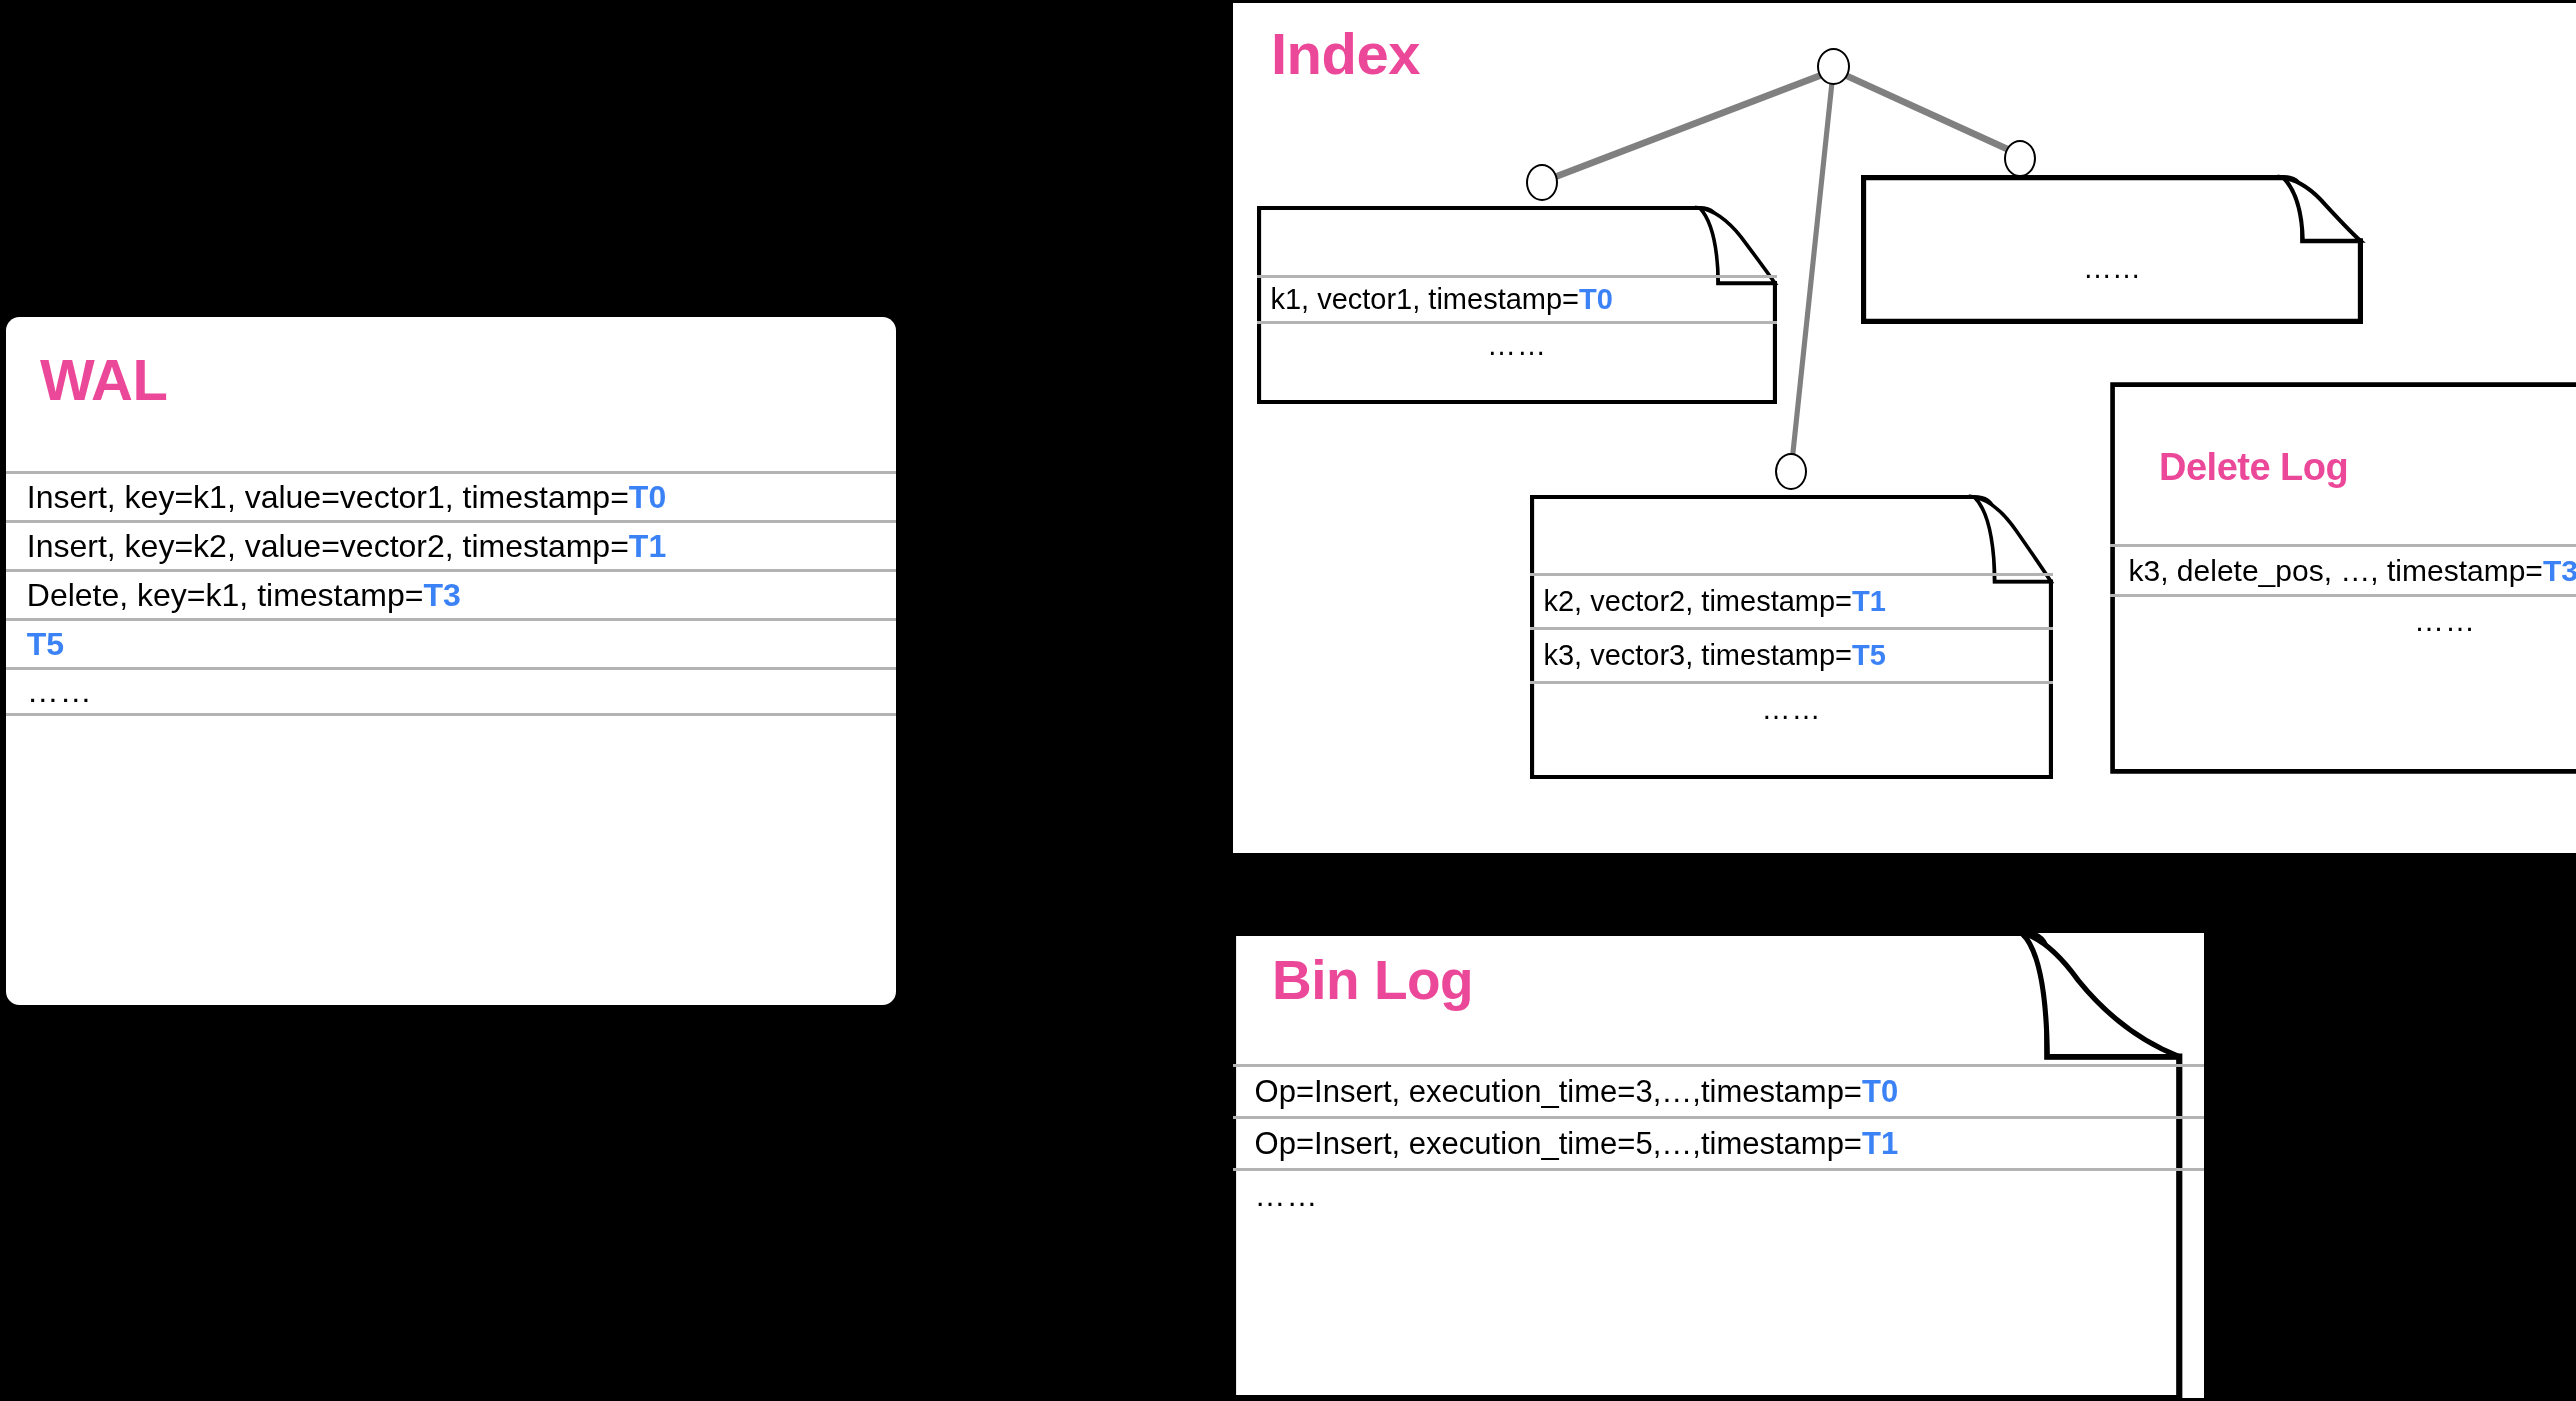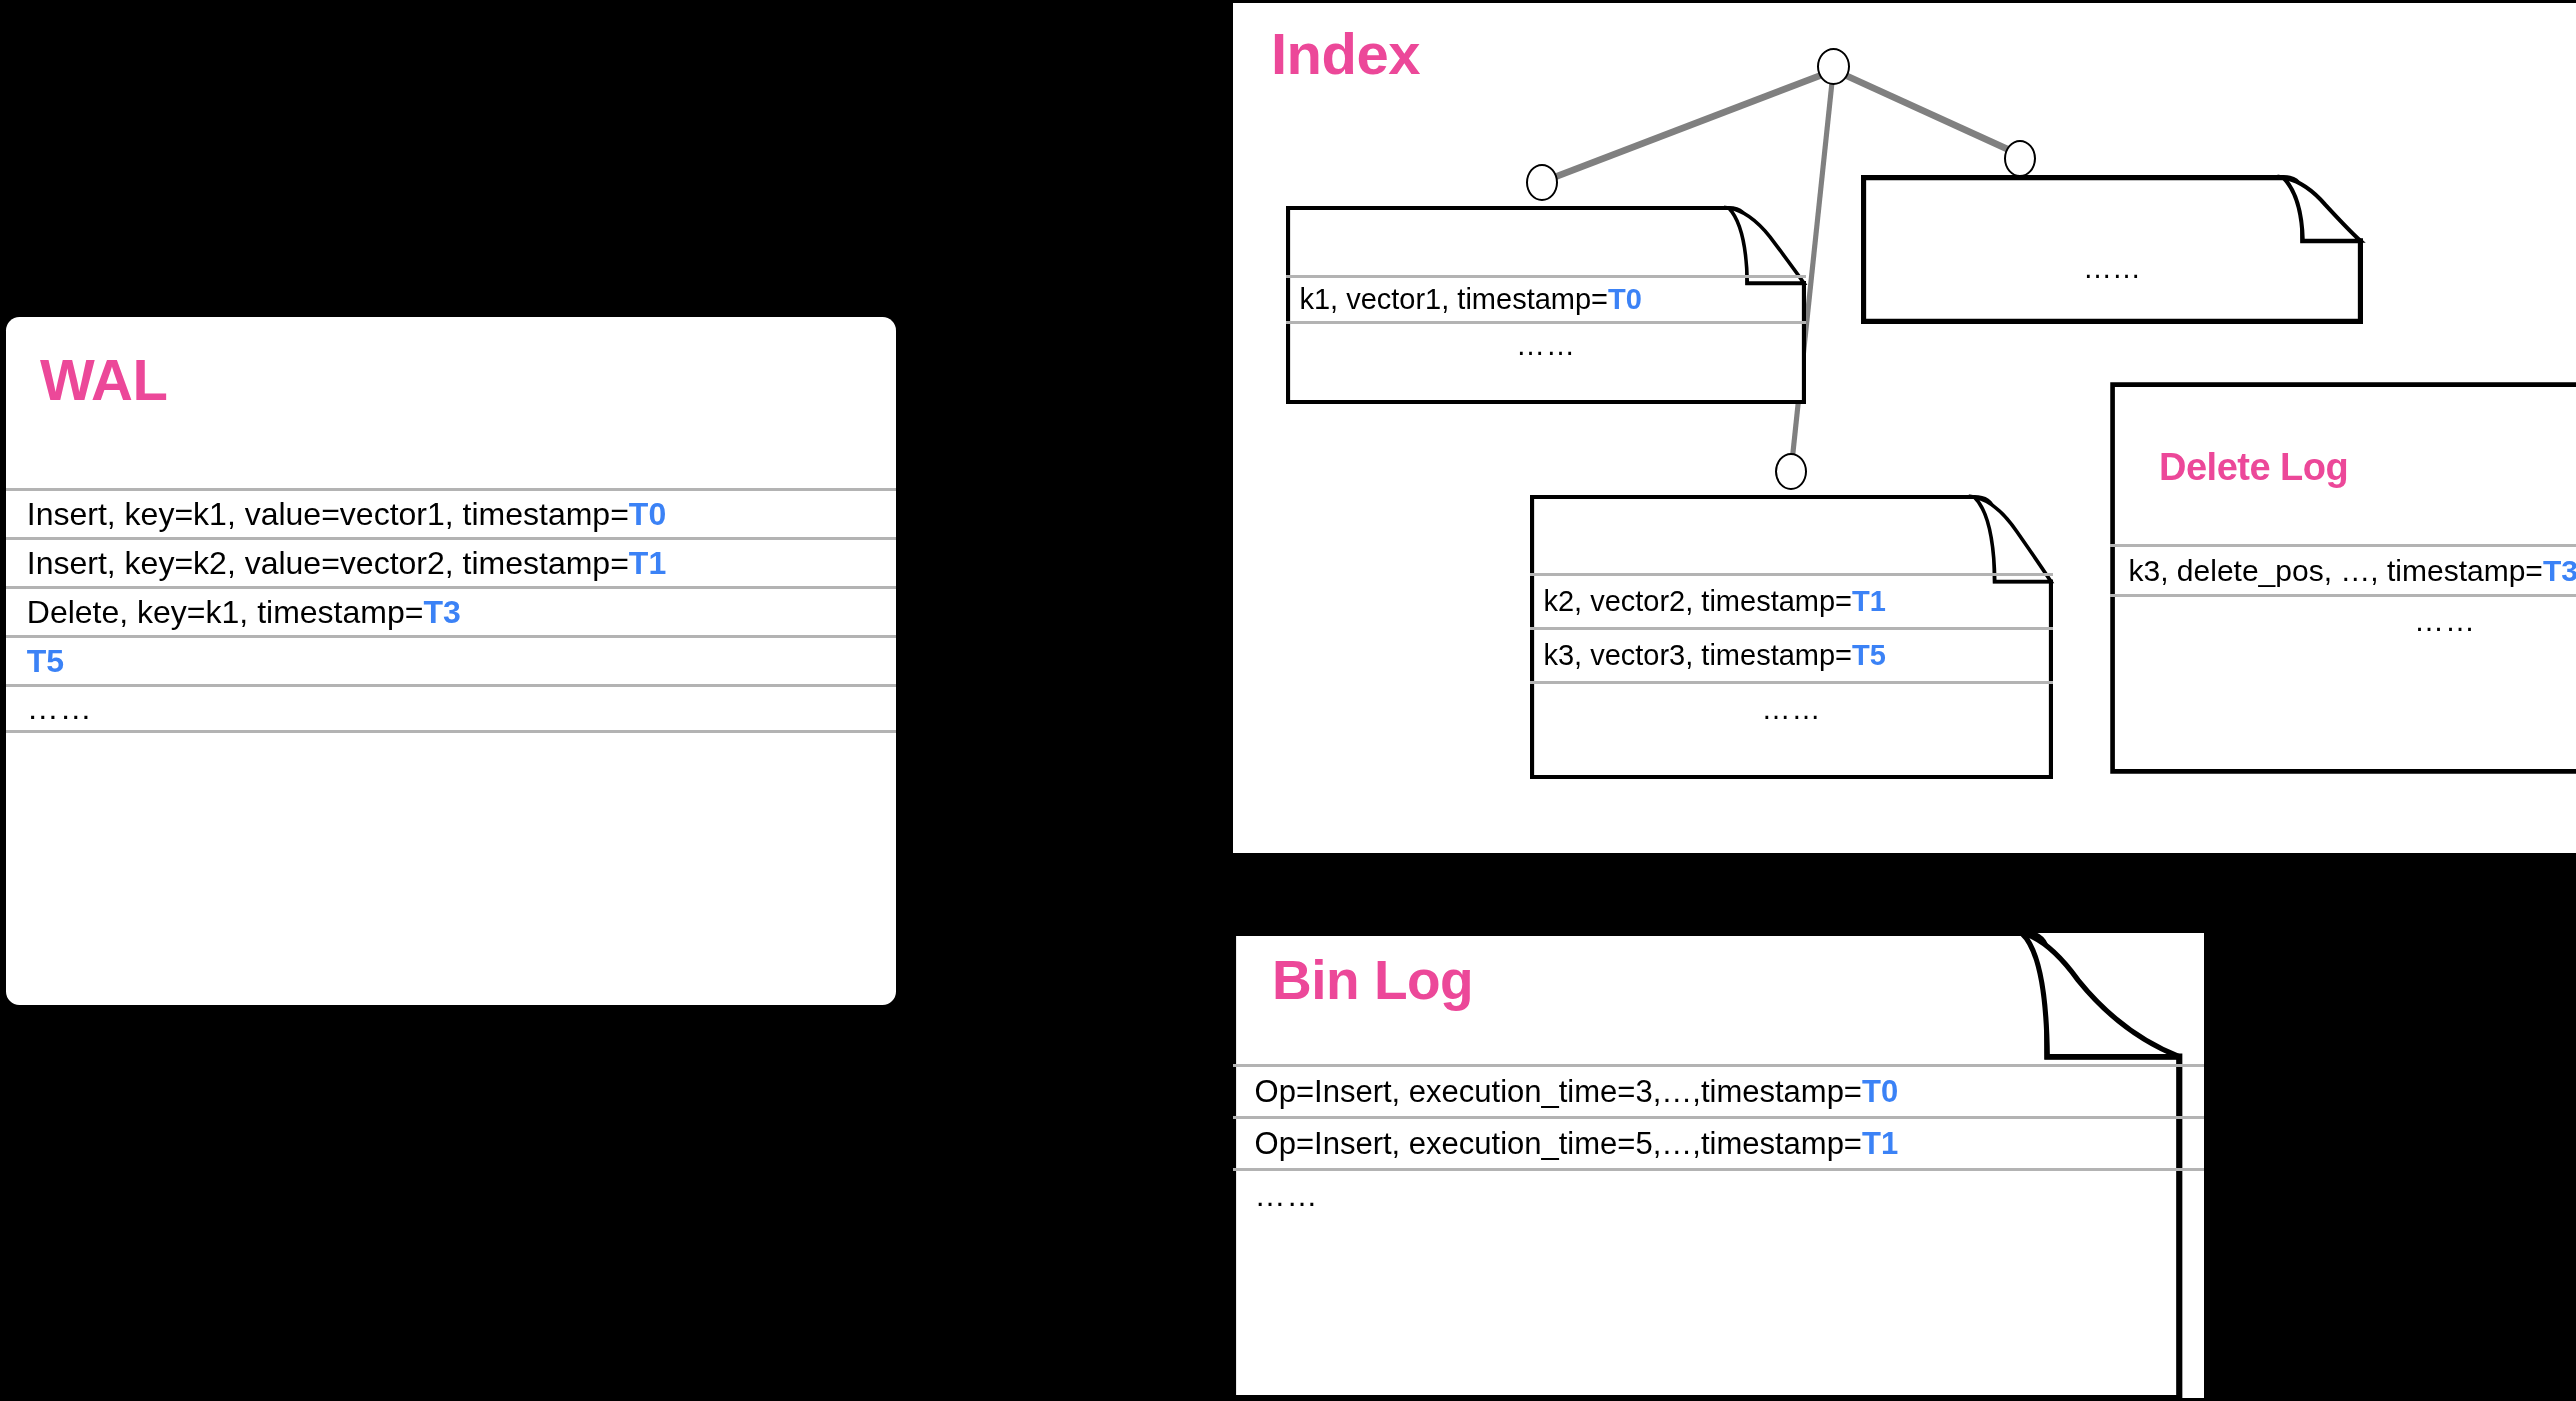--- a/index.html
+++ b/index.html
@@ -64,21 +64,21 @@
     border-top: 3.6px solid #b3b3b3;
     display: flex;
     align-items: center;
     color: #000000;
     white-space: nowrap;
   }
   .row .txt { display: inline-block; }
   .ts { color: #3b82f6; font-weight: bold; }
 
   
-  .wal-rows { left: 6.2px; top: 471px; width: 890px; margin-top: 17px; }
+  .wal-rows { left: 6.2px; top: 471px; width: 890px; }
   .wal-rows .row { height: 49px; padding-left: 20.6px; font-size: 32px; }
   .wal-rows .row.last { border-bottom: 3.6px solid #b3b3b3; }
   .dots { letter-spacing: 1px; }
 
   
   .sheet {
     position: absolute;
     background: #ffffff;
   }
   .sheet svg { position: absolute; left: 0; top: 0; overflow: visible; }
@@ -100,21 +100,21 @@
   }
 
   
   .tree-lines {
     position: absolute;
     left: 0; top: 0;
     pointer-events: none;
   }
 
   
-  #sheet-k1 { left: 1257px; top: 206px; width: 520px; height: 198px; margin-left: 29px; }
+  #sheet-k1 { left: 1257px; top: 206px; width: 520px; height: 198px; }
   #sheet-k1 .sheet-rows { top: 69px; }
   #sheet-k1 .row { height: 46px; padding-left: 13.4px; font-size: 29px; }
 
   
   #sheet-dots { left: 1861px; top: 175px; width: 502px; height: 149px; }
 
   
   #sheet-k23 { left: 1530px; top: 495px; width: 523px; height: 284px; }
   #sheet-k23 .sheet-rows { top: 78px; }
   #sheet-k23 .row { height: 54px; padding-left: 13.4px; font-size: 29px; }

